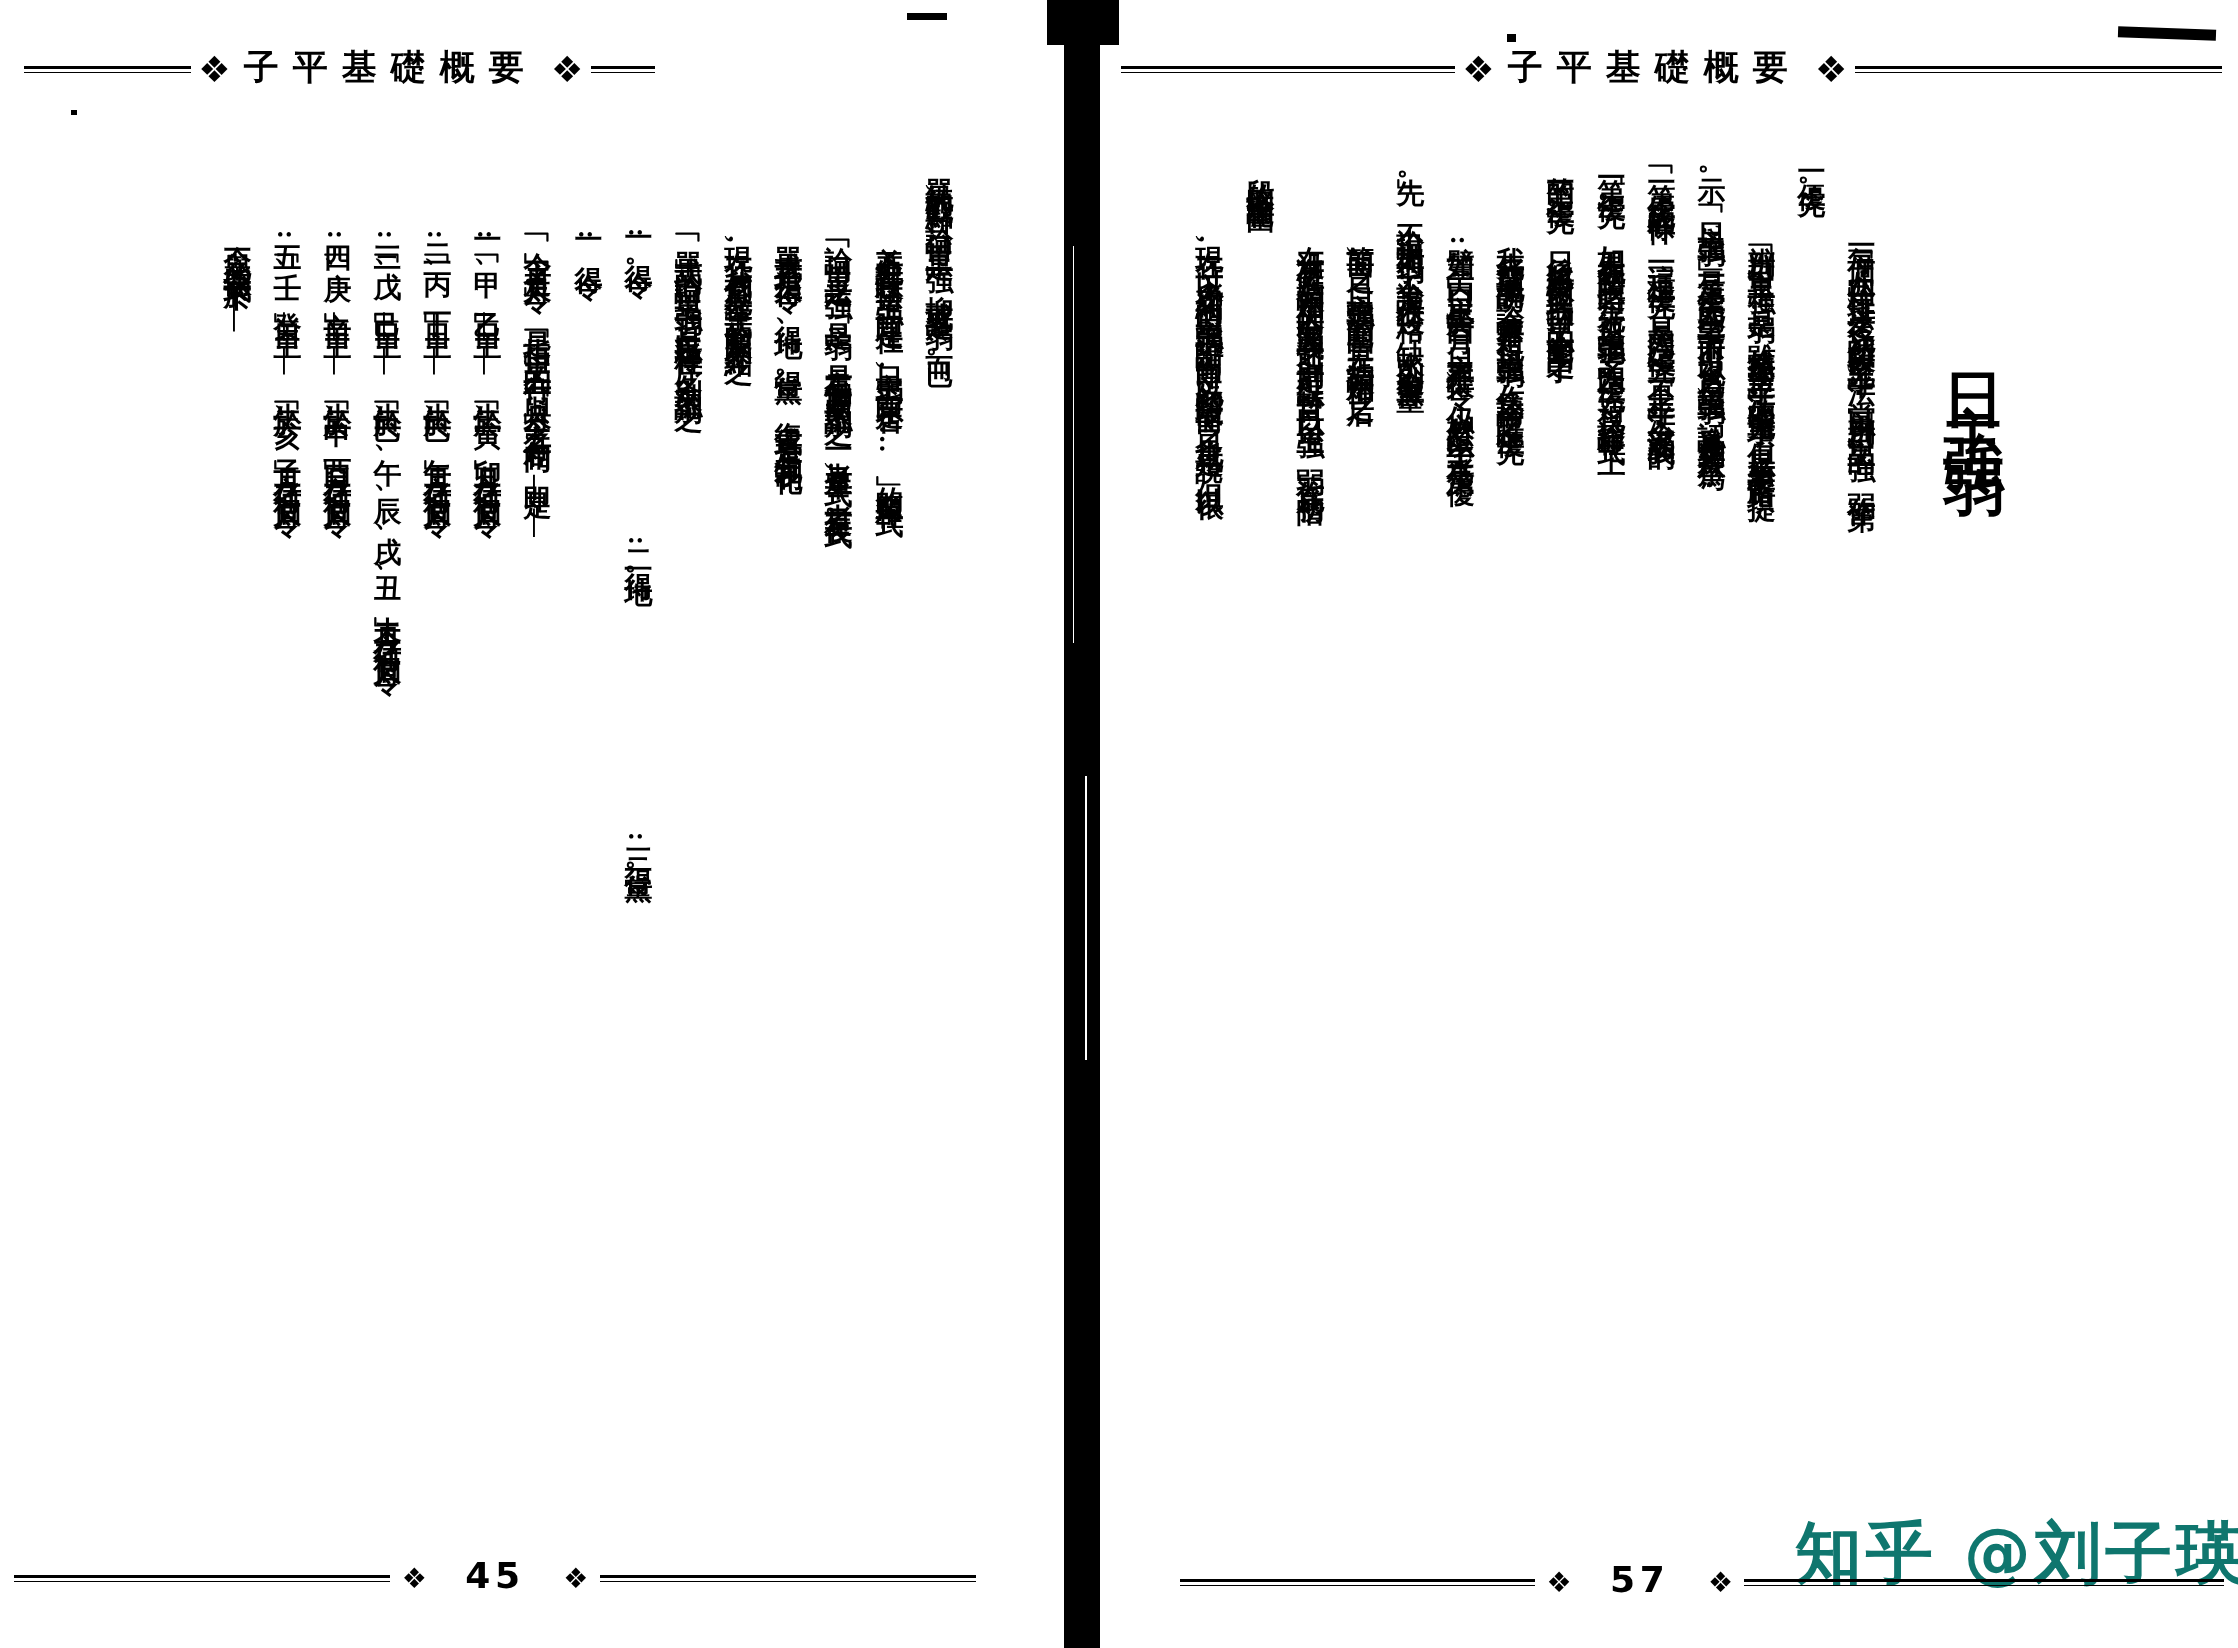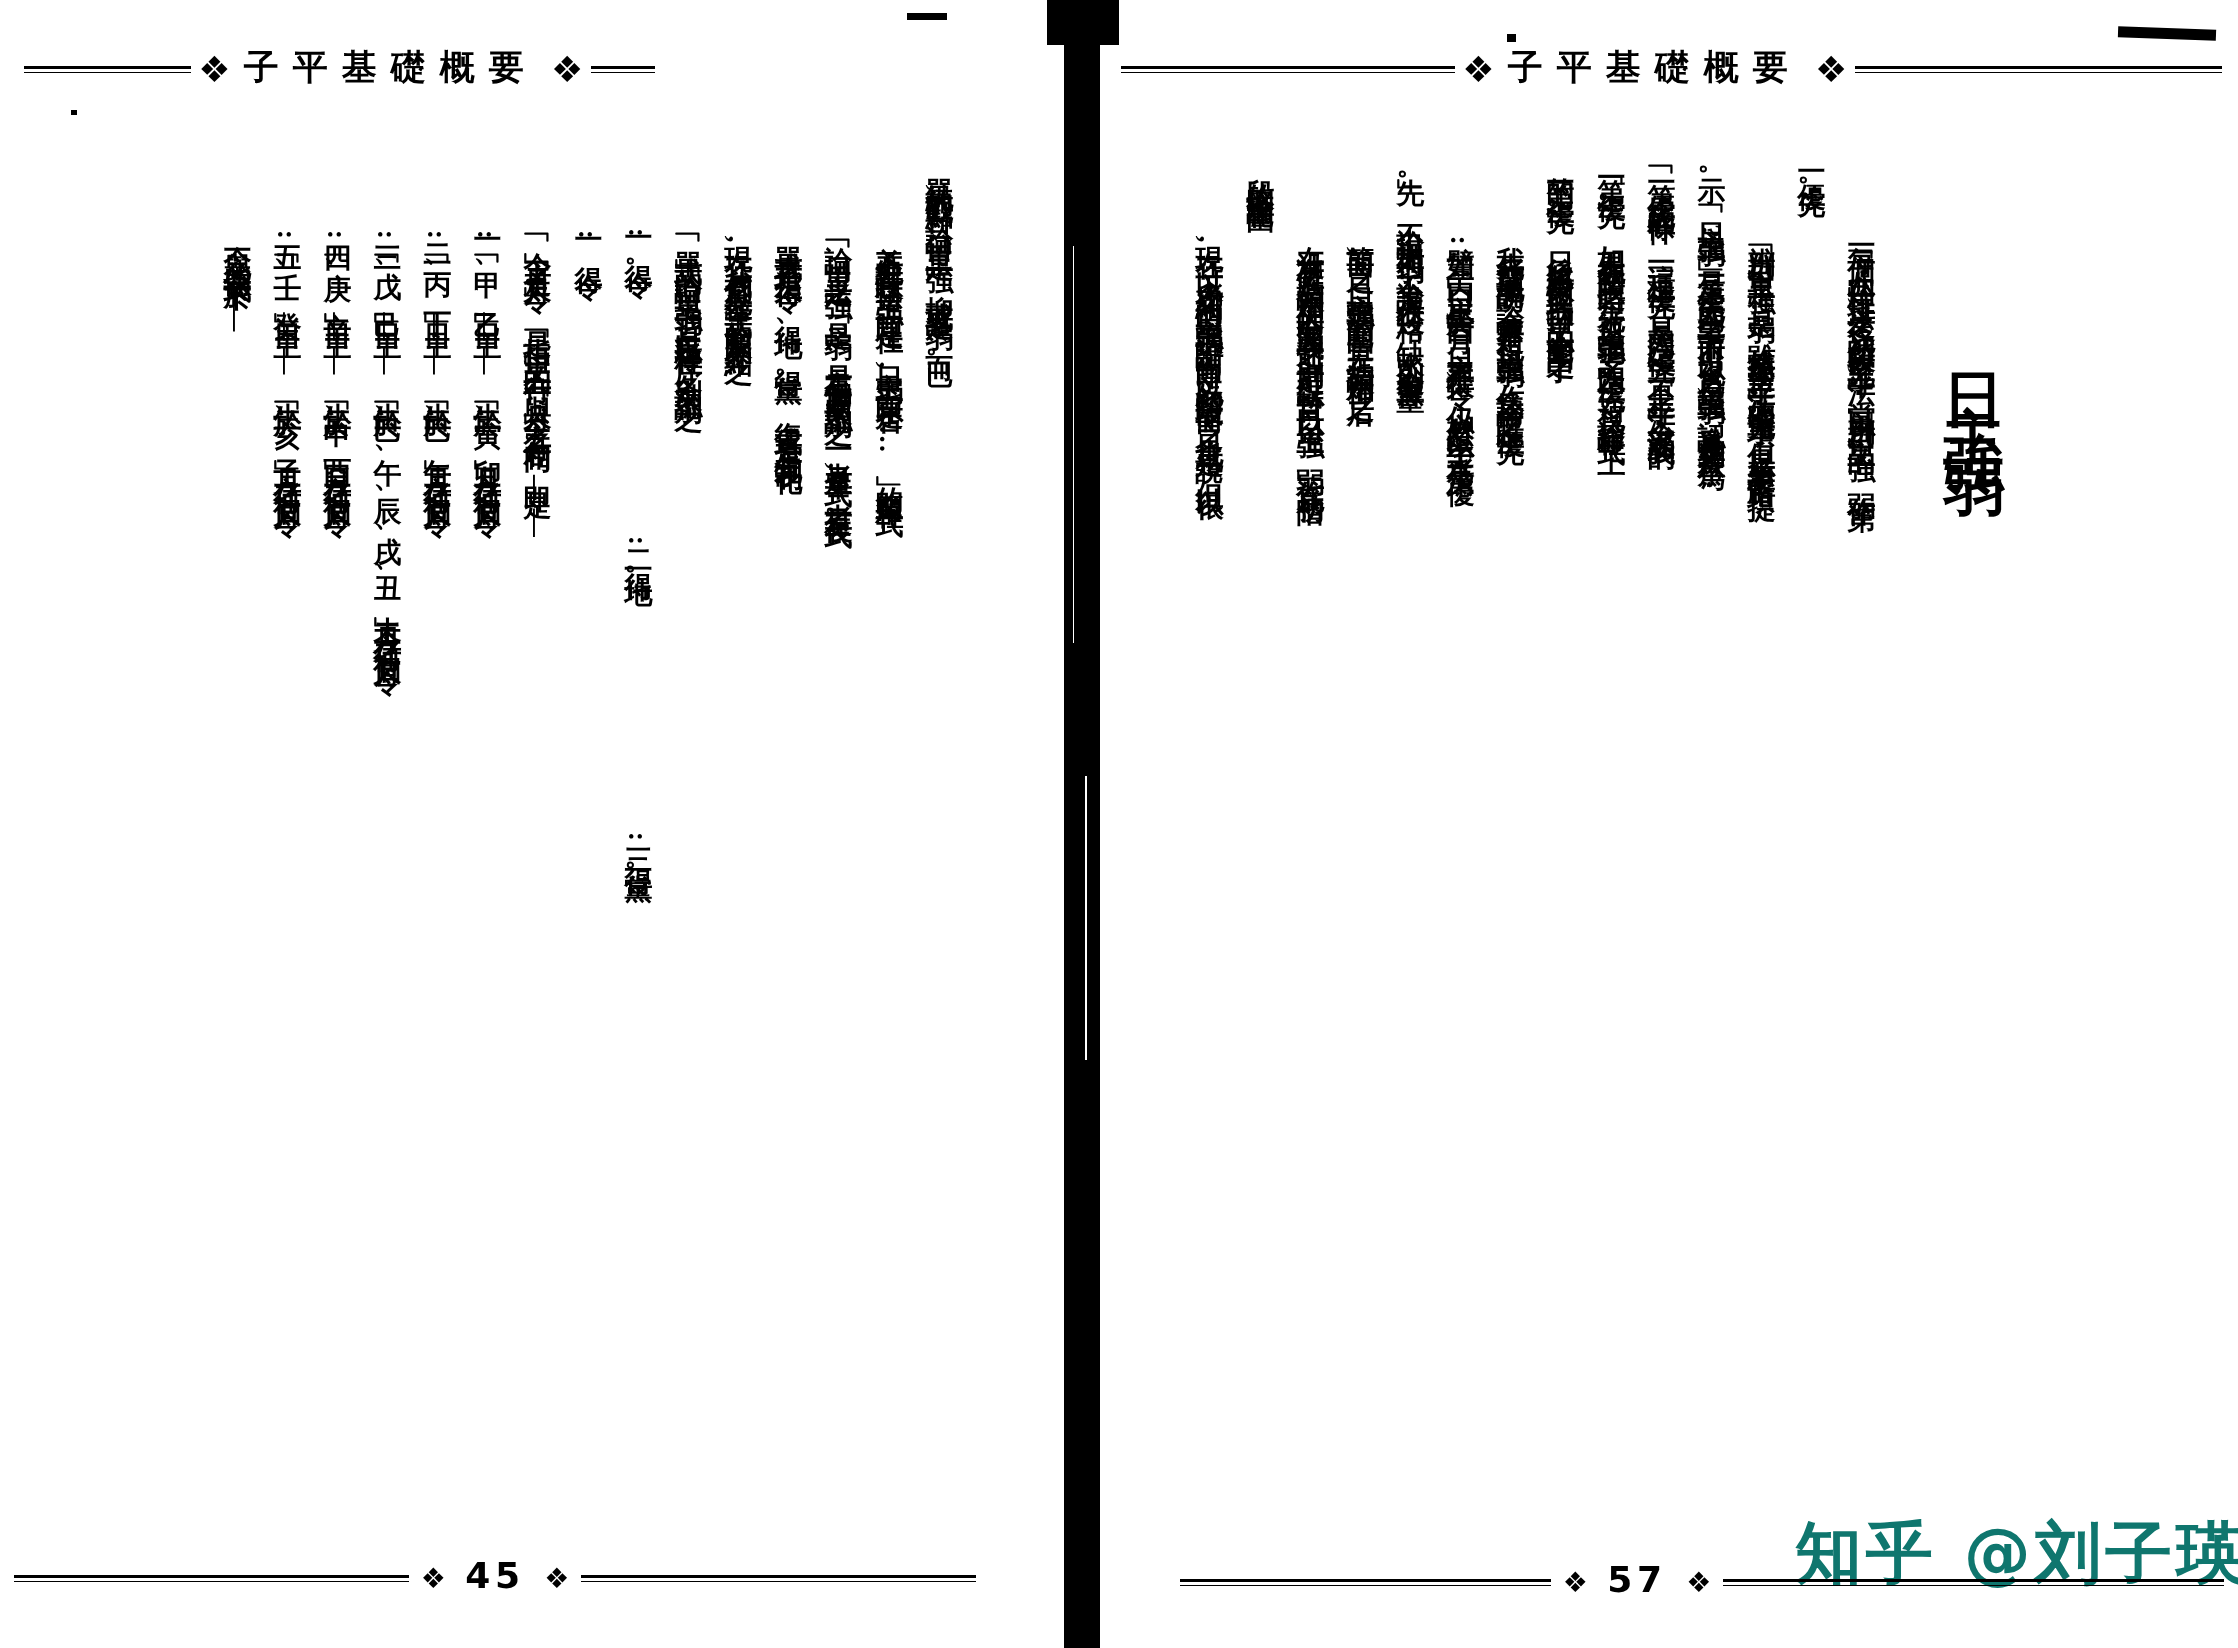--- a/index.html
+++ b/index.html
@@ -32,21 +32,21 @@
   .footer-left .rule-a{ flex:1; } .footer-left .rule-b{ flex:1; }
   .footer-right .rule-a{ flex:1; } .footer-right .rule-b{ flex:1.35; }
   .htitle{
     font-size:35px; font-weight:700; letter-spacing:14px; margin:0 5.7px;
     white-space:nowrap; transform:translateY(-1.9px);
   }
   .orn{ font-family:"DejaVu Sans",sans-serif; font-size:36px; line-height:36px; margin:0 7.6px; }
   .orn.small{ font-size:28px; margin:0 11.4px; }
   .pgnum{
     font-family:"DejaVu Sans",sans-serif; font-weight:700; font-size:36px;
-    letter-spacing:4.7px; margin:0 8px; transform:translateY(-2.8px);
+    letter-spacing:4.7px; margin:0 27px; transform:translateY(-2.8px);
   }
   
   .gutter{ position:absolute; top:0; left:1064px; width:36px; height:1649px; background:#000; z-index:4; }
   .gutter .scratch{ position:absolute; background:#fff; width:1.9px; }
   .speck{ position:absolute; background:#000; z-index:2; }
   
   .watermark{
     position:absolute; left:1795px; top:1508px; z-index:0;
     font-family:"DejaVu Sans","Liberation Sans",sans-serif;
     font-size:67px; font-weight:700; letter-spacing:3.8px; color:#0f766e;

